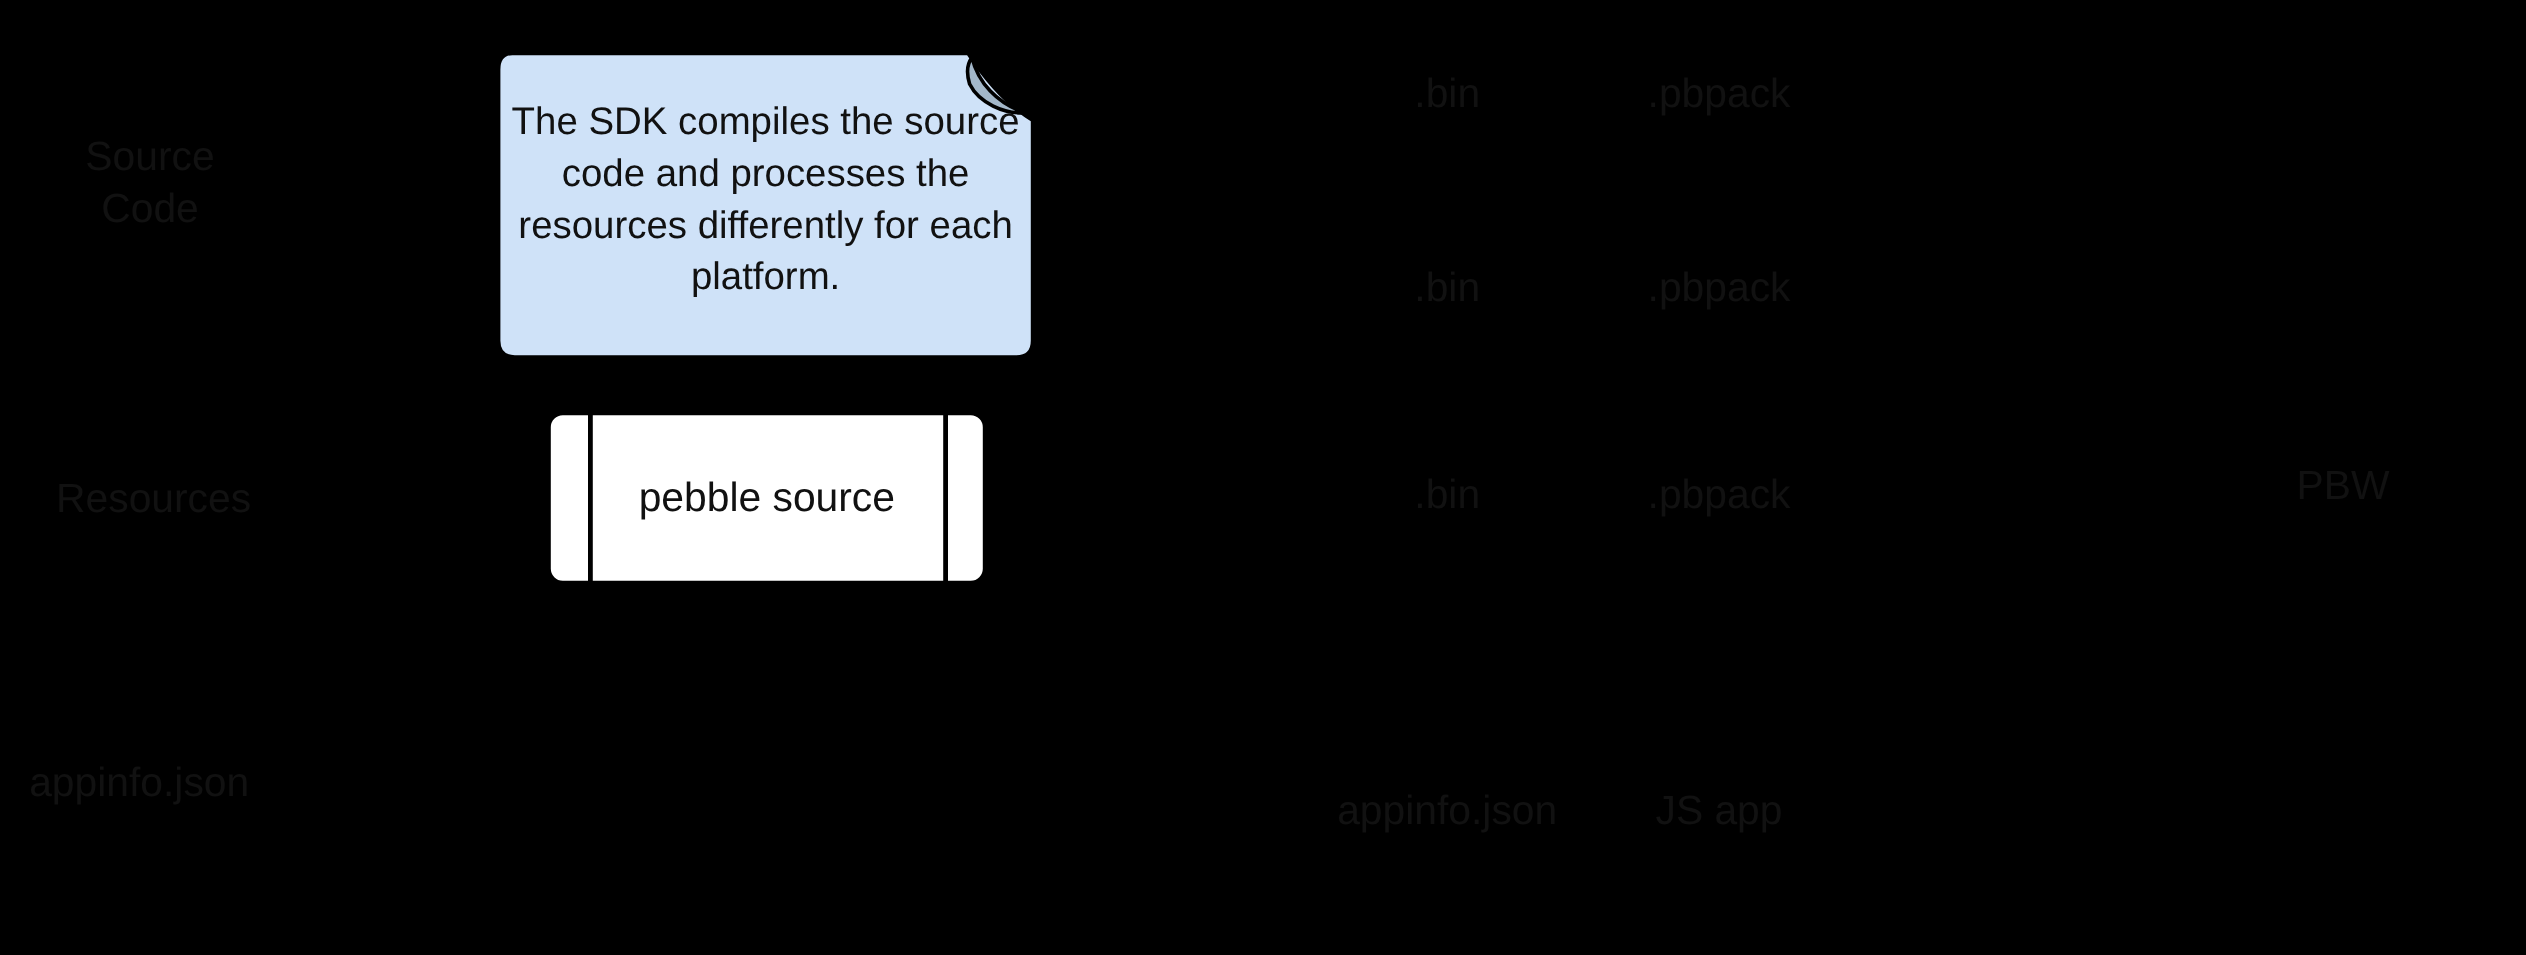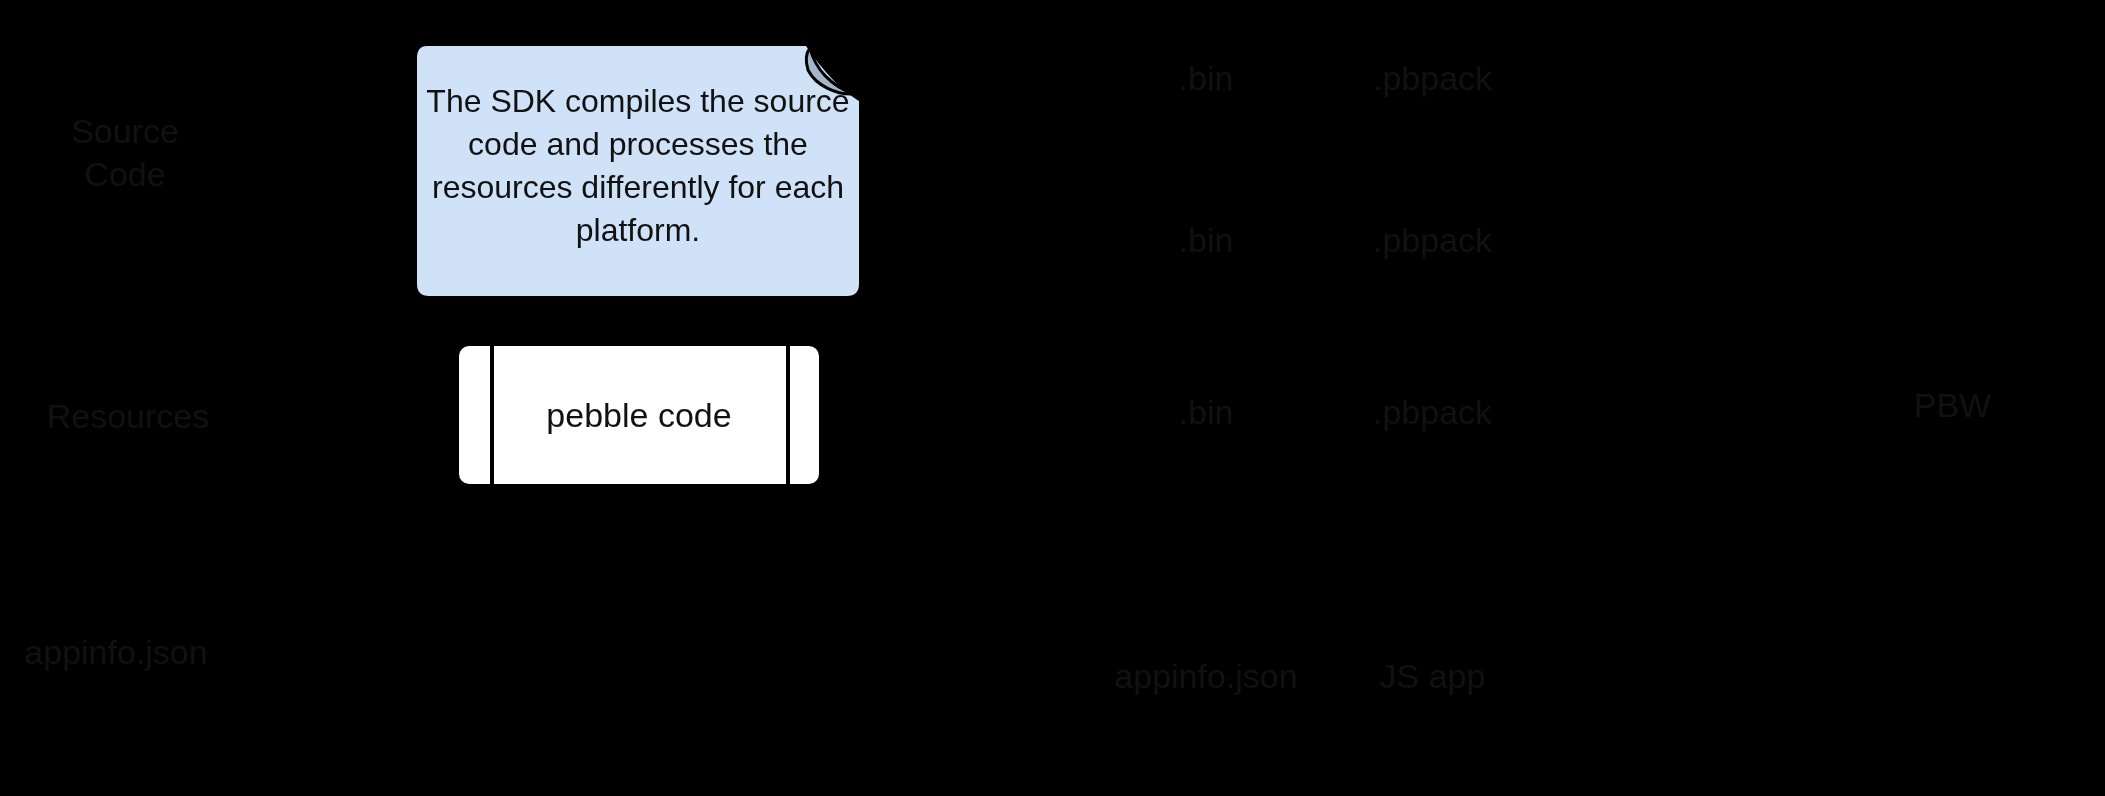--- a/index.html
+++ b/index.html
@@ -89,21 +89,21 @@
     </svg>
     <div class="label note-label">The SDK compiles the source code and processes the resources differently for each platform.</div>
   </div>
 
   <div class="node" style="left:455px;top:342px;width:368px;height:146px;">
     <svg class="sheet" style="left:0;top:0;width:368px;height:146px" viewBox="0 0 368 146">
       <rect class="proc-rect" x="2" y="2" width="364" height="142" rx="12"></rect>
       <line class="proc-bar" x1="37" y1="3" x2="37" y2="143"></line>
       <line class="proc-bar" x1="333" y1="3" x2="333" y2="143"></line>
     </svg>
-    <div class="label">pebble code</div>
+    <div class="label">pebble source</div>
   </div>
 
   <div class="node" style="left:1095px;top:33px;width:222px;height:100px;">
     <svg class="sheet docshape" style="left:0;top:0;width:222px;height:100px" viewBox="0 0 200 100" preserveAspectRatio="none">
         <use href="#docR"></use>
       </svg>
     <div class="label" style="padding-bottom:10px;">.bin</div>
   </div>
   <div class="node" style="left:1322px;top:33px;width:221px;height:100px;">
     <svg class="sheet docshape" style="left:0;top:0;width:221px;height:100px" viewBox="0 0 200 100" preserveAspectRatio="none">

